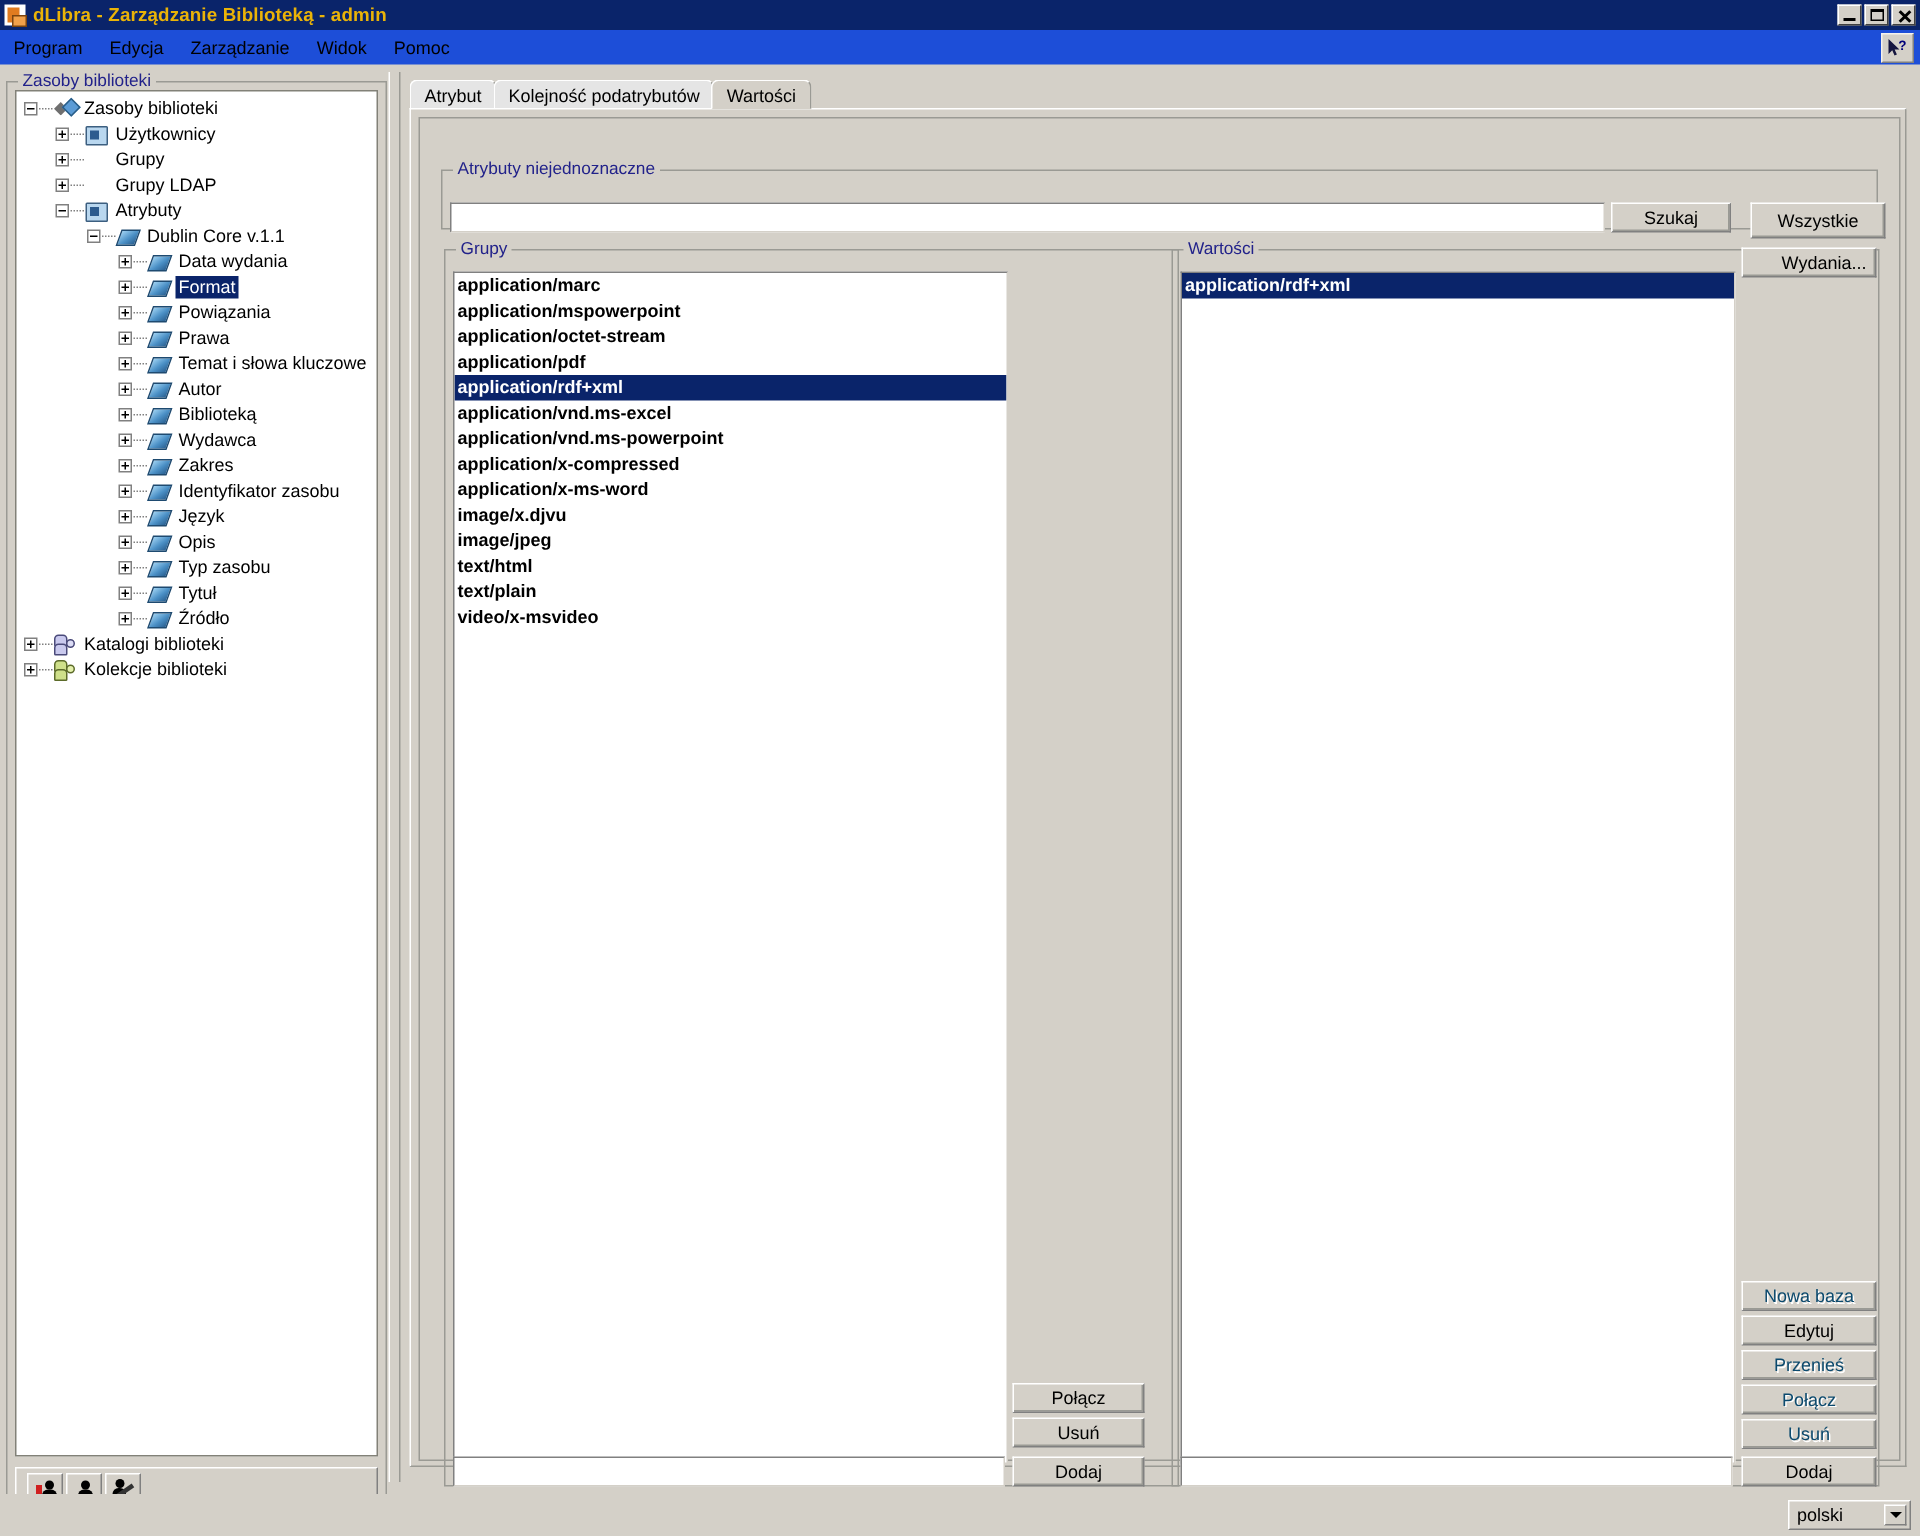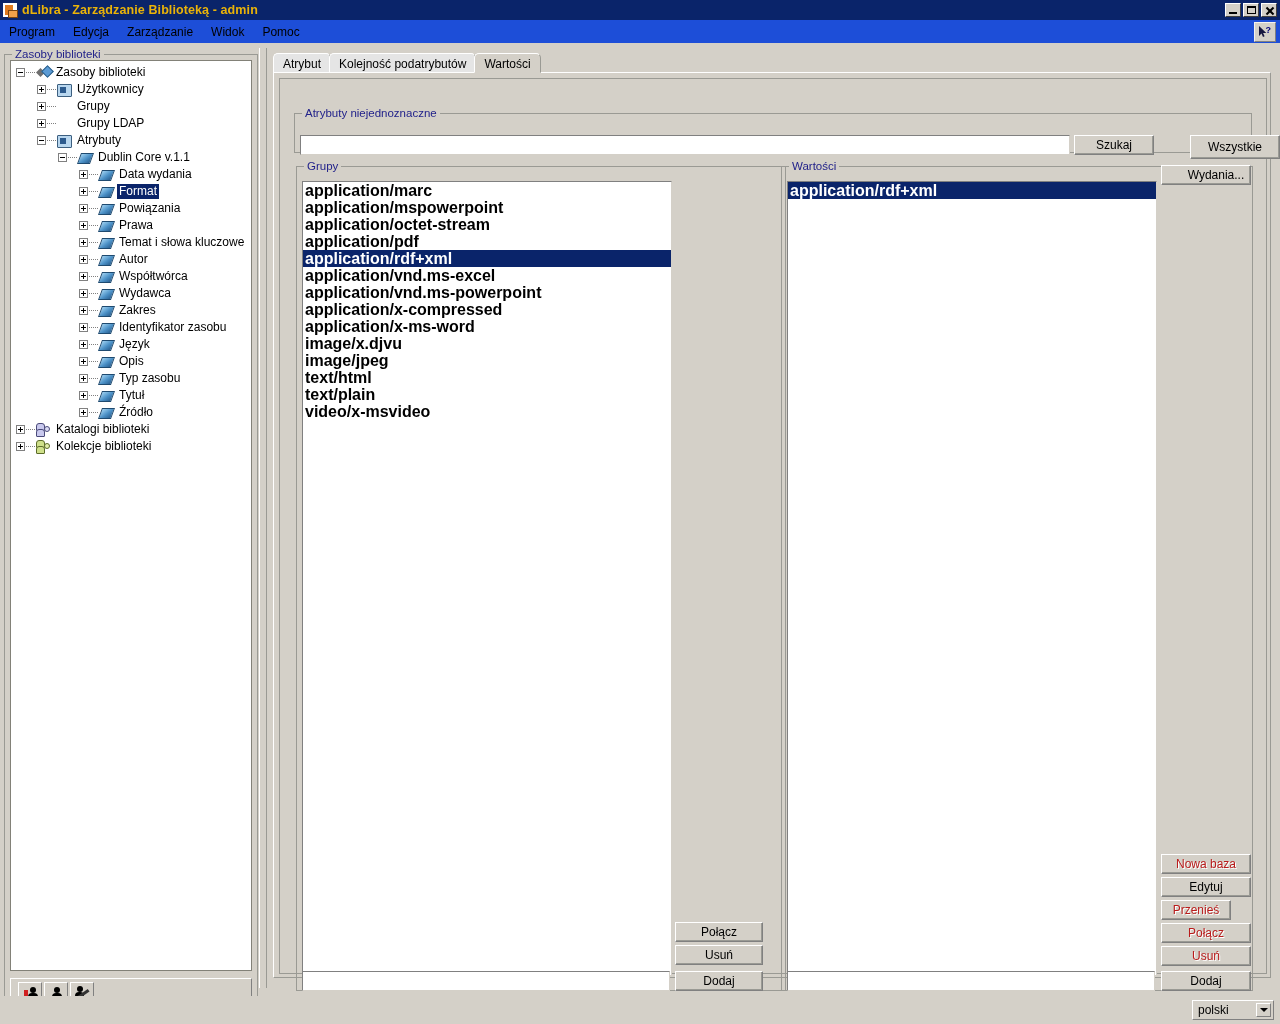--- a/index.html
+++ b/index.html
@@ -226,30 +226,30 @@
   }
   .btn {
     background: #d4d0c8;
     border-top: 1px solid #fff; border-left: 1px solid #fff;
     border-right: 1px solid #808080; border-bottom: 1px solid #808080;
     font-family: "Liberation Sans", sans-serif; font-size: 12px;
     text-align: center; color: #000;
     display: flex; align-items: center; justify-content: center;
     box-shadow: inset -1px -1px 0 #9a9a94;
   }
-  .btn.disabled { color: #b91c1c; text-shadow: 1px 1px 0 #fff; }
+  .btn.disabled { color: #0c4a6e; text-shadow: 1px 1px 0 #fff; }
 
   .listbox {
     background: #fff;
     border-top: 1px solid #808080; border-left: 1px solid #808080;
     border-right: 1px solid #d4d0c8; border-bottom: 1px solid #d4d0c8;
     overflow: hidden;
   }
   .litem {
-    font-size: 16px; font-weight: bold; line-height: 17px; height: 17px;
+    font-size: 12px; font-weight: bold; line-height: 17px; height: 17px;
     padding-left: 2px; white-space: nowrap;
   }
   .litem.sel { background: #0a246a; color: #fff; }
 
   
   .statusbar {
     position: absolute; left: 0; top: 996px; width: 1280px; height: 28px;
     background: #d4d0c8;
   }
   .combo {
@@ -398,21 +398,21 @@
             <span class="tbox plus"></span>
             <span class="tdash"></span>
             <span class="ticon ic-diamond"></span>
             <span class="tlabel">Autor</span>
           </div>
           <div class="trow">
             <span class="tindent" style="width: 68px;"></span>
             <span class="tbox plus"></span>
             <span class="tdash"></span>
             <span class="ticon ic-diamond"></span>
-            <span class="tlabel">Współtwórca</span>
+            <span class="tlabel">Biblioteką</span>
           </div>
           <div class="trow">
             <span class="tindent" style="width: 68px;"></span>
             <span class="tbox plus"></span>
             <span class="tdash"></span>
             <span class="ticon ic-diamond"></span>
             <span class="tlabel">Wydawca</span>
           </div>
           <div class="trow">
             <span class="tindent" style="width: 68px;"></span>
@@ -511,21 +511,21 @@
     </div>
 
     <div class="tabpanel">
       <div class="inner-border"></div>
 
       <div class="titled-border" style="left:20px;top:40px;width:958px;height:40px;">
         <span class="gbl">Atrybuty niejednoznaczne</span>
       </div>
       <input class="tfield" style="position: absolute; left: 26px; top: 62px; width: 770px; height: 20px;" value="">
       <div class="btn" style="position:absolute;left:800px;top:62px;width:80px;height:20px;">Szukaj</div>
-      <div class="btn" style="position:absolute;left:916px;top:62px;width:90px;height:24px;">Wszystkie</div>
+      <div class="btn" style="position:absolute;left:893px;top:62px;width:90px;height:24px;">Wszystkie</div>
 
       <div class="titled-border" style="left:22px;top:93px;width:490px;height:825px;">
         <span class="gbl">Grupy</span>
       </div>
       <div class="listbox" style="position:absolute;left:28px;top:108px;width:370px;height:795px;" id="groups-list">
           <div class="litem">application/marc</div>
           <div class="litem">application/mspowerpoint</div>
           <div class="litem">application/octet-stream</div>
           <div class="litem">application/pdf</div>
           <div class="litem sel">application/rdf+xml</div>
@@ -547,21 +547,21 @@
       <div class="titled-border" style="left:507px;top:93px;width:472px;height:825px;">
         <span class="gbl">Wartości</span>
       </div>
       <div class="listbox" style="position:absolute;left:513px;top:108px;width:370px;height:795px;" id="values-list">
           <div class="litem sel">application/rdf+xml</div>
         </div>
       <div class="btn" style="position:absolute;left:887px;top:92px;width:90px;height:20px;padding-left:20px;">Wydania...</div>
 
       <div class="btn disabled" style="position:absolute;left:887px;top:781px;width:90px;height:20px;">Nowa baza</div>
       <div class="btn" style="position:absolute;left:887px;top:804px;width:90px;height:20px;">Edytuj</div>
-      <div class="btn disabled" style="position:absolute;left:887px;top:827px;width:70px;height:20px;">Przenieś</div>
+      <div class="btn disabled" style="position:absolute;left:887px;top:827px;width:90px;height:20px;">Przenieś</div>
       <div class="btn disabled" style="position:absolute;left:887px;top:850px;width:90px;height:20px;">Połącz</div>
       <div class="btn disabled" style="position:absolute;left:887px;top:873px;width:90px;height:20px;">Usuń</div>
       <div class="btn" style="position:absolute;left:887px;top:898px;width:90px;height:20px;">Dodaj</div>
       <input class="tfield" style="position: absolute; left: 513px; top: 898px; width: 368px; height: 20px;" value="">
     </div>
   </div>
 
   <div class="statusbar">
     <div class="combo">
       <span>polski</span>

